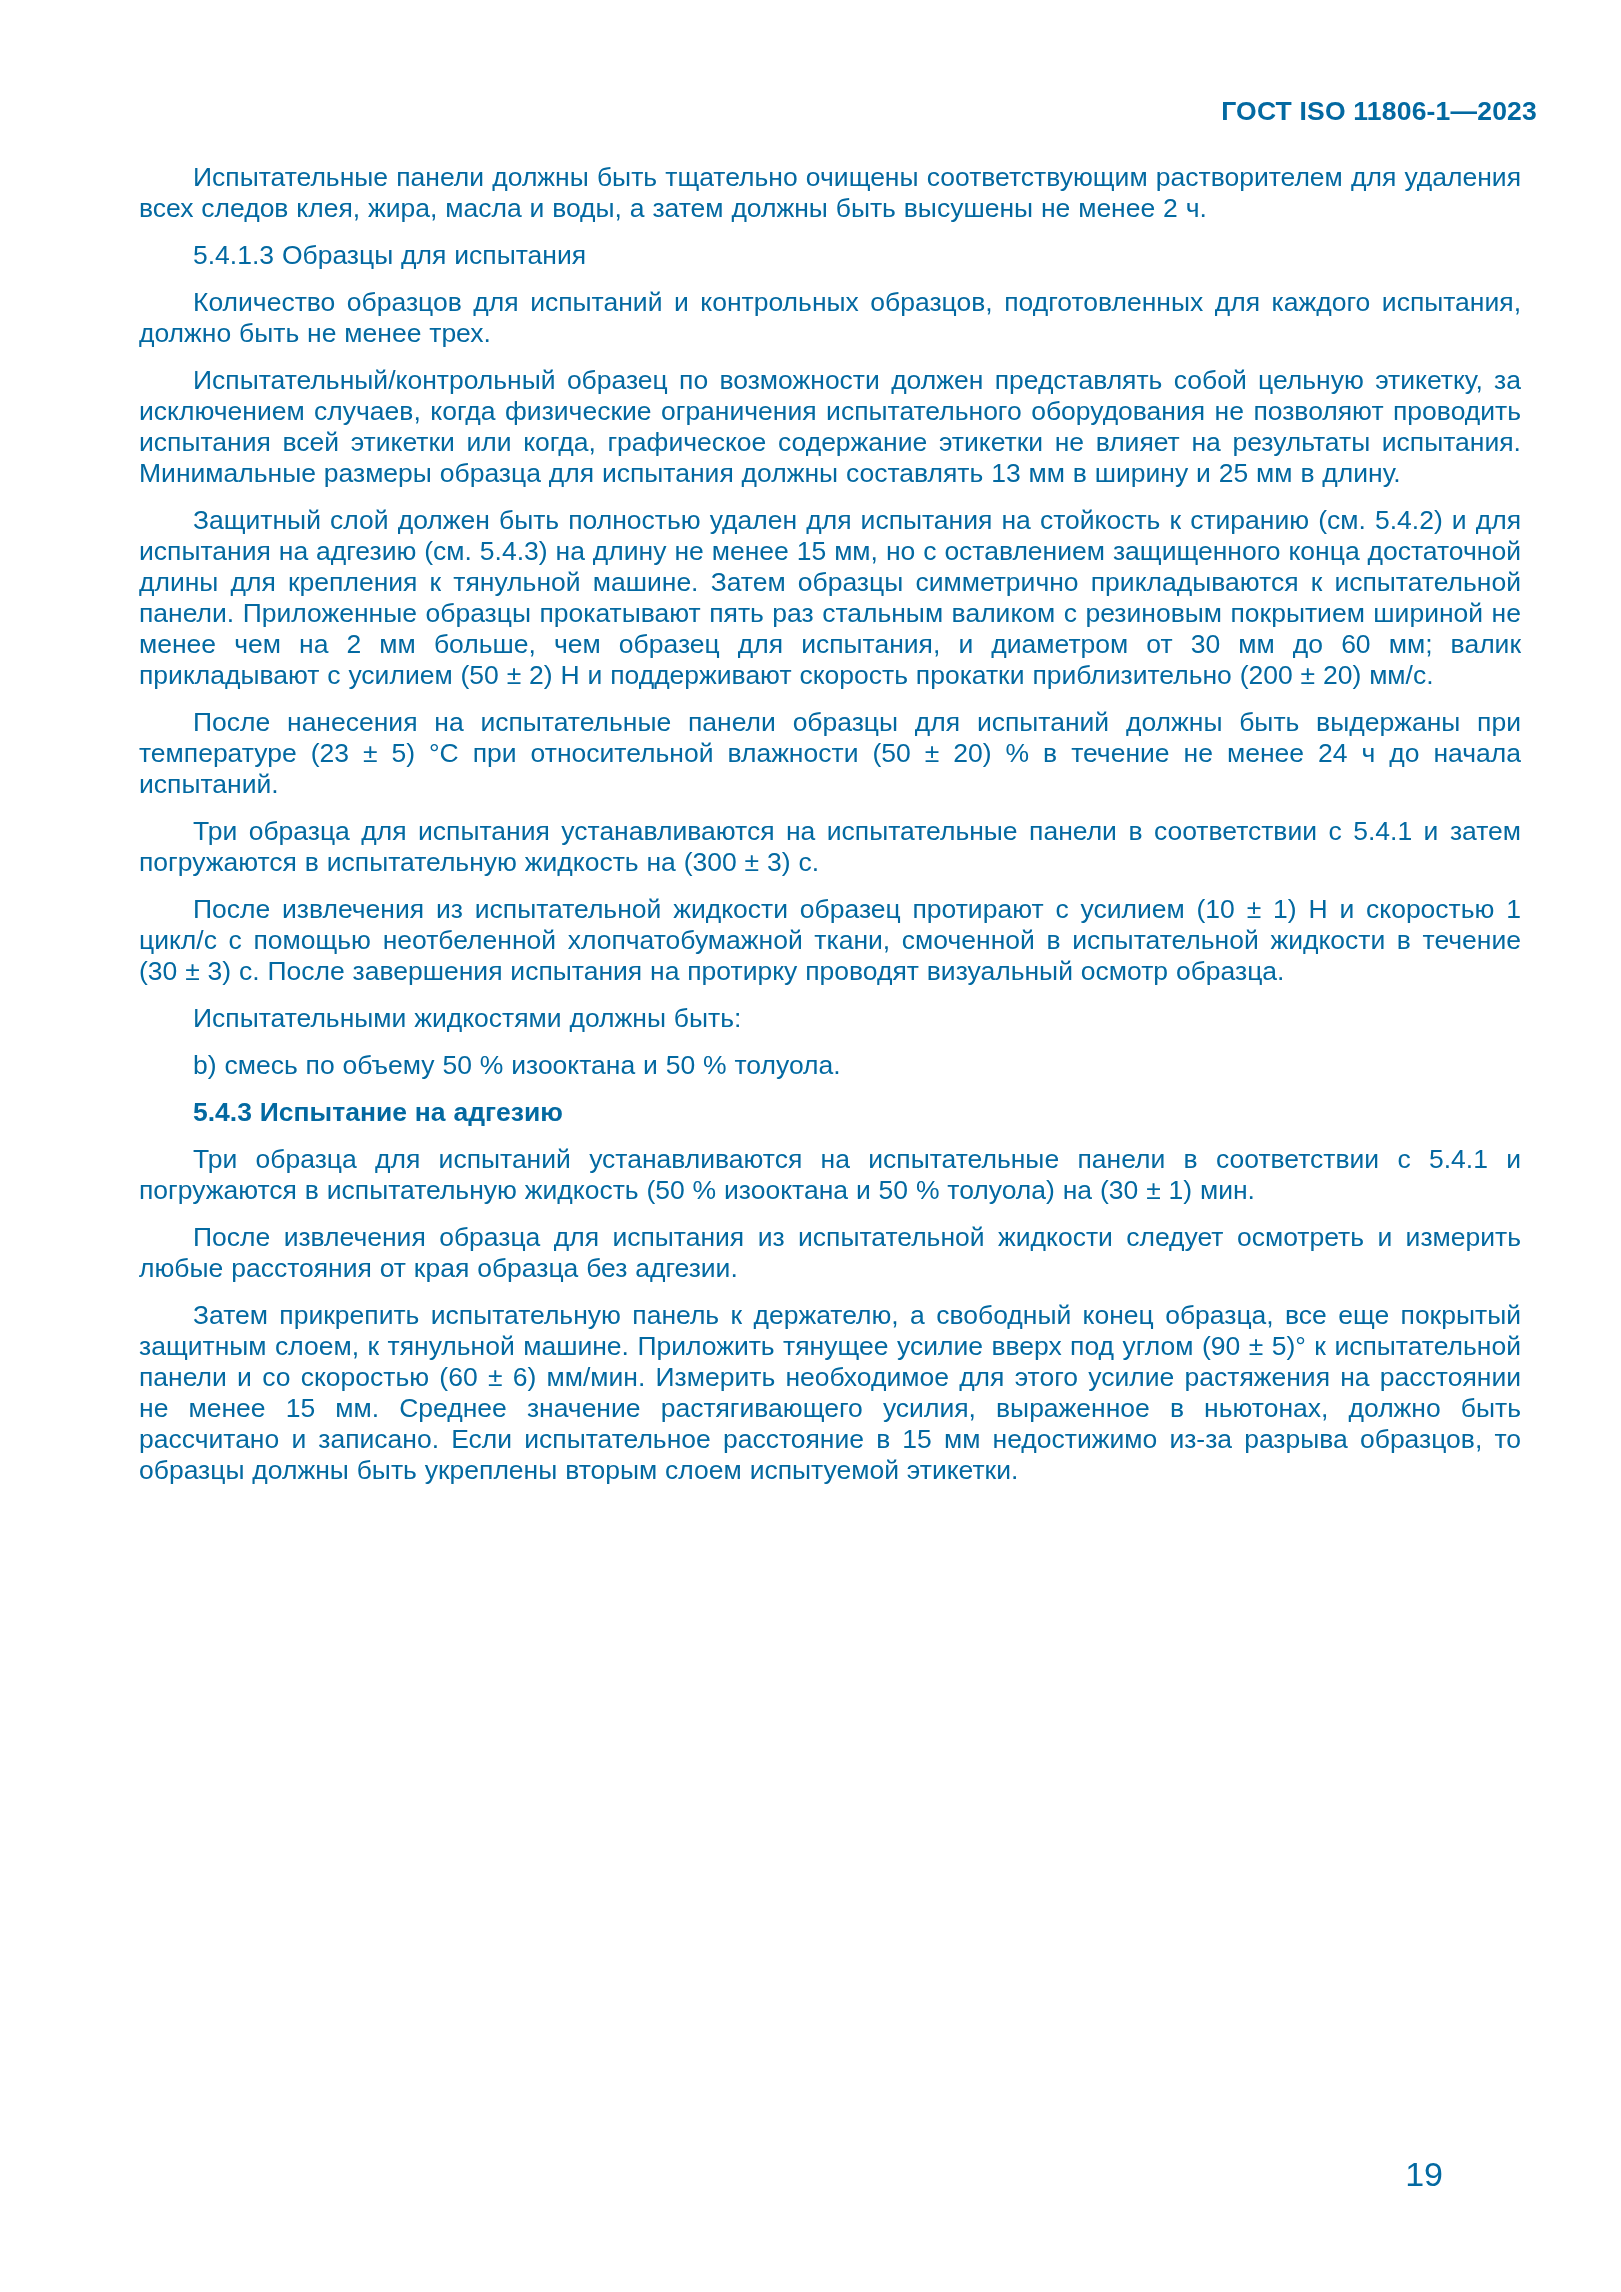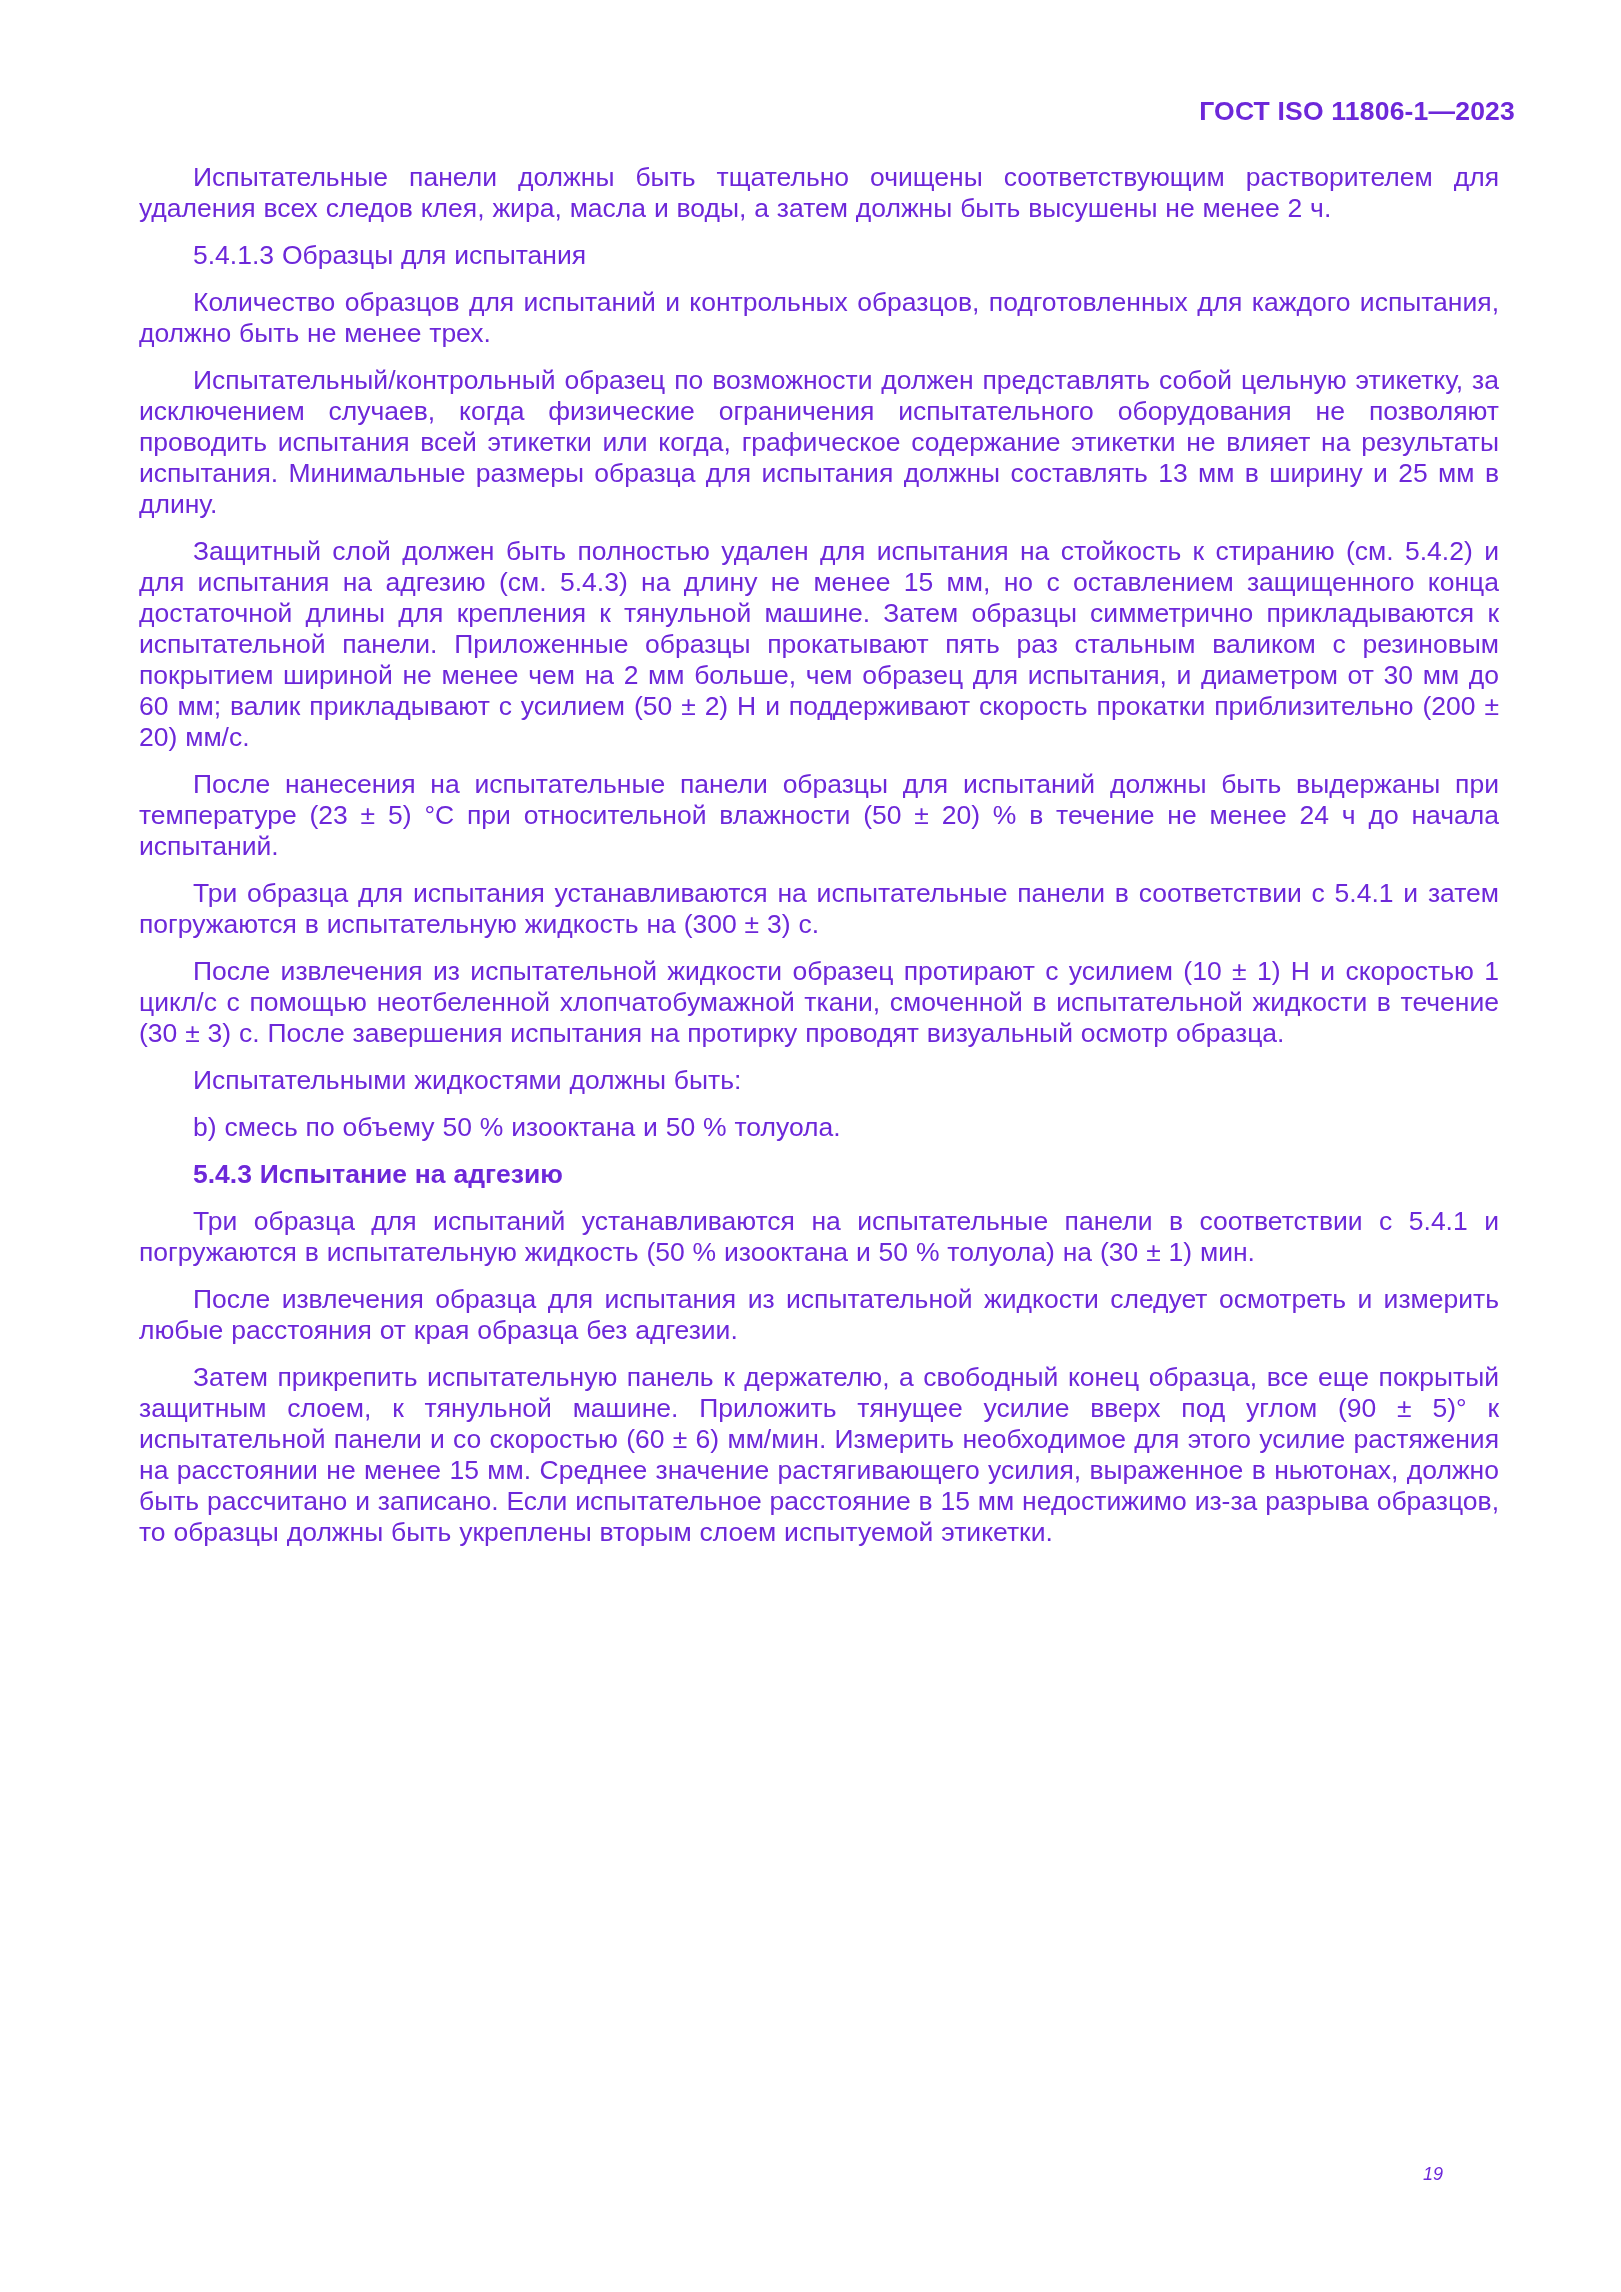--- a/index.html
+++ b/index.html
@@ -6,23 +6,23 @@
     margin: 0;
     padding: 0;
     background: #ffffff;
   }
   .sheet {
     position: relative;
     width: 1621px;
     height: 2293px;
     background: #ffffff;
     box-sizing: border-box;
-    padding: 96px 106px 0 123px;
+    padding: 96px 84px 0 123px;
     font-family: "Liberation Sans", "DejaVu Sans", sans-serif;
-    color: #6d28d9;
+    color: #0369a1;
     font-size: 26.5px;
     line-height: 31px;
   }
   .doc-header {
     text-align: right;
     font-weight: bold;
     margin: 0 0 35px 0;
     letter-spacing: 0.2px;
   }
   .para {
@@ -38,23 +38,22 @@
   .para.subheading {
     text-align: left;
   }
   .para.list-item {
     text-align: left;
   }
   .page-number {
     position: absolute;
     right: 178px;
     bottom: 103px;
-    font-size: 18px;
+    font-size: 34px;
     line-height: 31px;
-    font-style: italic;
   }
 </style>
 </head>
 <body>
 
 <div class="sheet">
 
   <p class="doc-header">ГОСТ ISO 11806-1—2023</p>
 
   <p class="para">Испытательные панели должны быть тщательно очищены соответствующим растворителем для удаления всех следов клея, жира, масла и воды, а затем должны быть высушены не менее 2 ч.</p>

